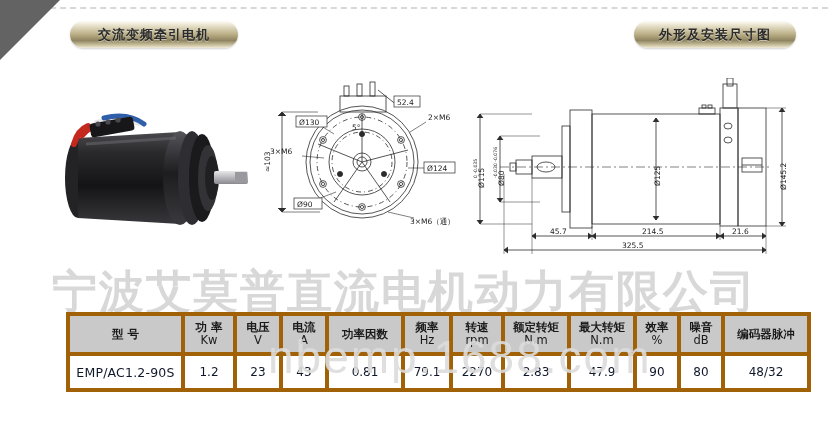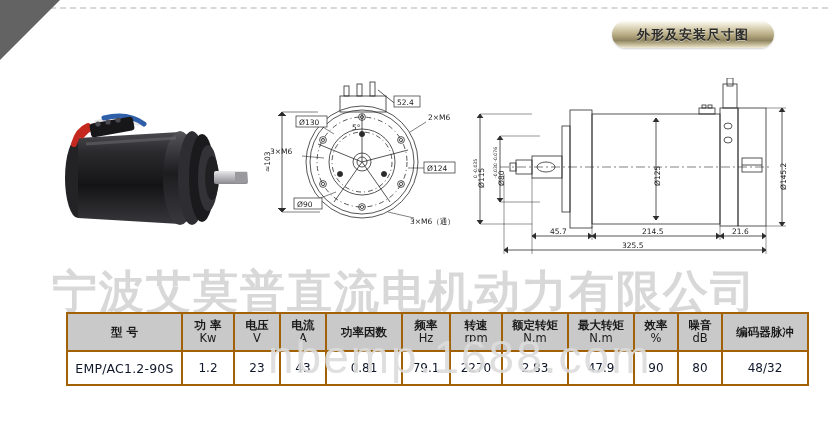--- a/index.html
+++ b/index.html
@@ -30,21 +30,21 @@
        #fdfcf7 0%, #e6e0c9 18%, #b9ad84 50%, #8f8560 72%, #cdc4a2 90%, #efeada 100%);
     box-shadow:0 1px 2px rgba(0,0,0,.18);
     display:flex;align-items:center;justify-content:center;
   }
   .pill span{
     font-family:"DejaVu Sans","Liberation Sans",sans-serif;
     font-size:13px;font-weight:bold;color:#2b2b2b;letter-spacing:1px;
     text-shadow:0 1px 0 rgba(255,255,255,.45);
   }
   #pill1{left:70px;top:21px;width:168px;}
-  #pill2{left:612px;top:21px;width:162px;}
+  #pill2{left:634px;top:21px;width:162px;}
   #pill3{left:66px;top:272px;width:182px;z-index:6;}
 
   
   .photo{position:absolute;left:52px;top:92px;width:216px;height:148px;}
 
   
   .draw{position:absolute;}
   #draw-front{left:258px;top:72px;width:212px;height:165px;}
   #draw-side{left:470px;top:78px;width:350px;height:180px;}
 
@@ -60,41 +60,44 @@
     position:absolute;left:268px;top:330px;
     font-family:Liberation Sans, sans-serif;
     font-size:46px;color:#dcdcdc;letter-spacing:2px;
     white-space:nowrap;z-index:7;opacity:.9;
   }
 
   
   .tbl-wrap{position:absolute;left:66px;top:312px;width:696px;z-index:5;}
   table.spec{border-collapse:collapse;width:696px;table-layout:fixed;background:transparent;}
   table.spec th,table.spec td{
-    border:2px solid #a16207;text-align:center;vertical-align:middle;
+    border:4px solid #a16207;text-align:center;vertical-align:middle;
     font-family:"DejaVu Sans","Liberation Sans",sans-serif;
   }
   table.spec th{
     background:#c9c9c9;height:34px;padding:1px 1px;
     font-size:11.5px;font-weight:bold;color:#1a1a1a;line-height:1.12;
   }
   table.spec th .u{font-weight:normal;font-size:11.5px;display:block;}
   table.spec td{
     background:transparent;height:30px;font-size:12px;color:#0f172a;font-weight:normal;
   }
   table.spec td.model{font-size:12.5px;letter-spacing:.2px;}
 </style>
 </head>
 <body>
 
 <div class="page">
 
   <div class="top-rule"></div>
   <div class="corner"></div>
 
+  <div class="pill" id="pill1">
+    <span>交流变频牵引电机</span>
+  </div>
   <div class="pill" id="pill2">
     <span>外形及安装尺寸图</span>
   </div>
 
   <svg class="photo" viewBox="0 0 216 148">
     <defs>
       <linearGradient id="bodyG" x1="0" y1="0" x2="0" y2="1">
         <stop offset="0%" stop-color="#4a4a4e"></stop>
         <stop offset="22%" stop-color="#2a2a2d"></stop>
         <stop offset="58%" stop-color="#141416"></stop>

